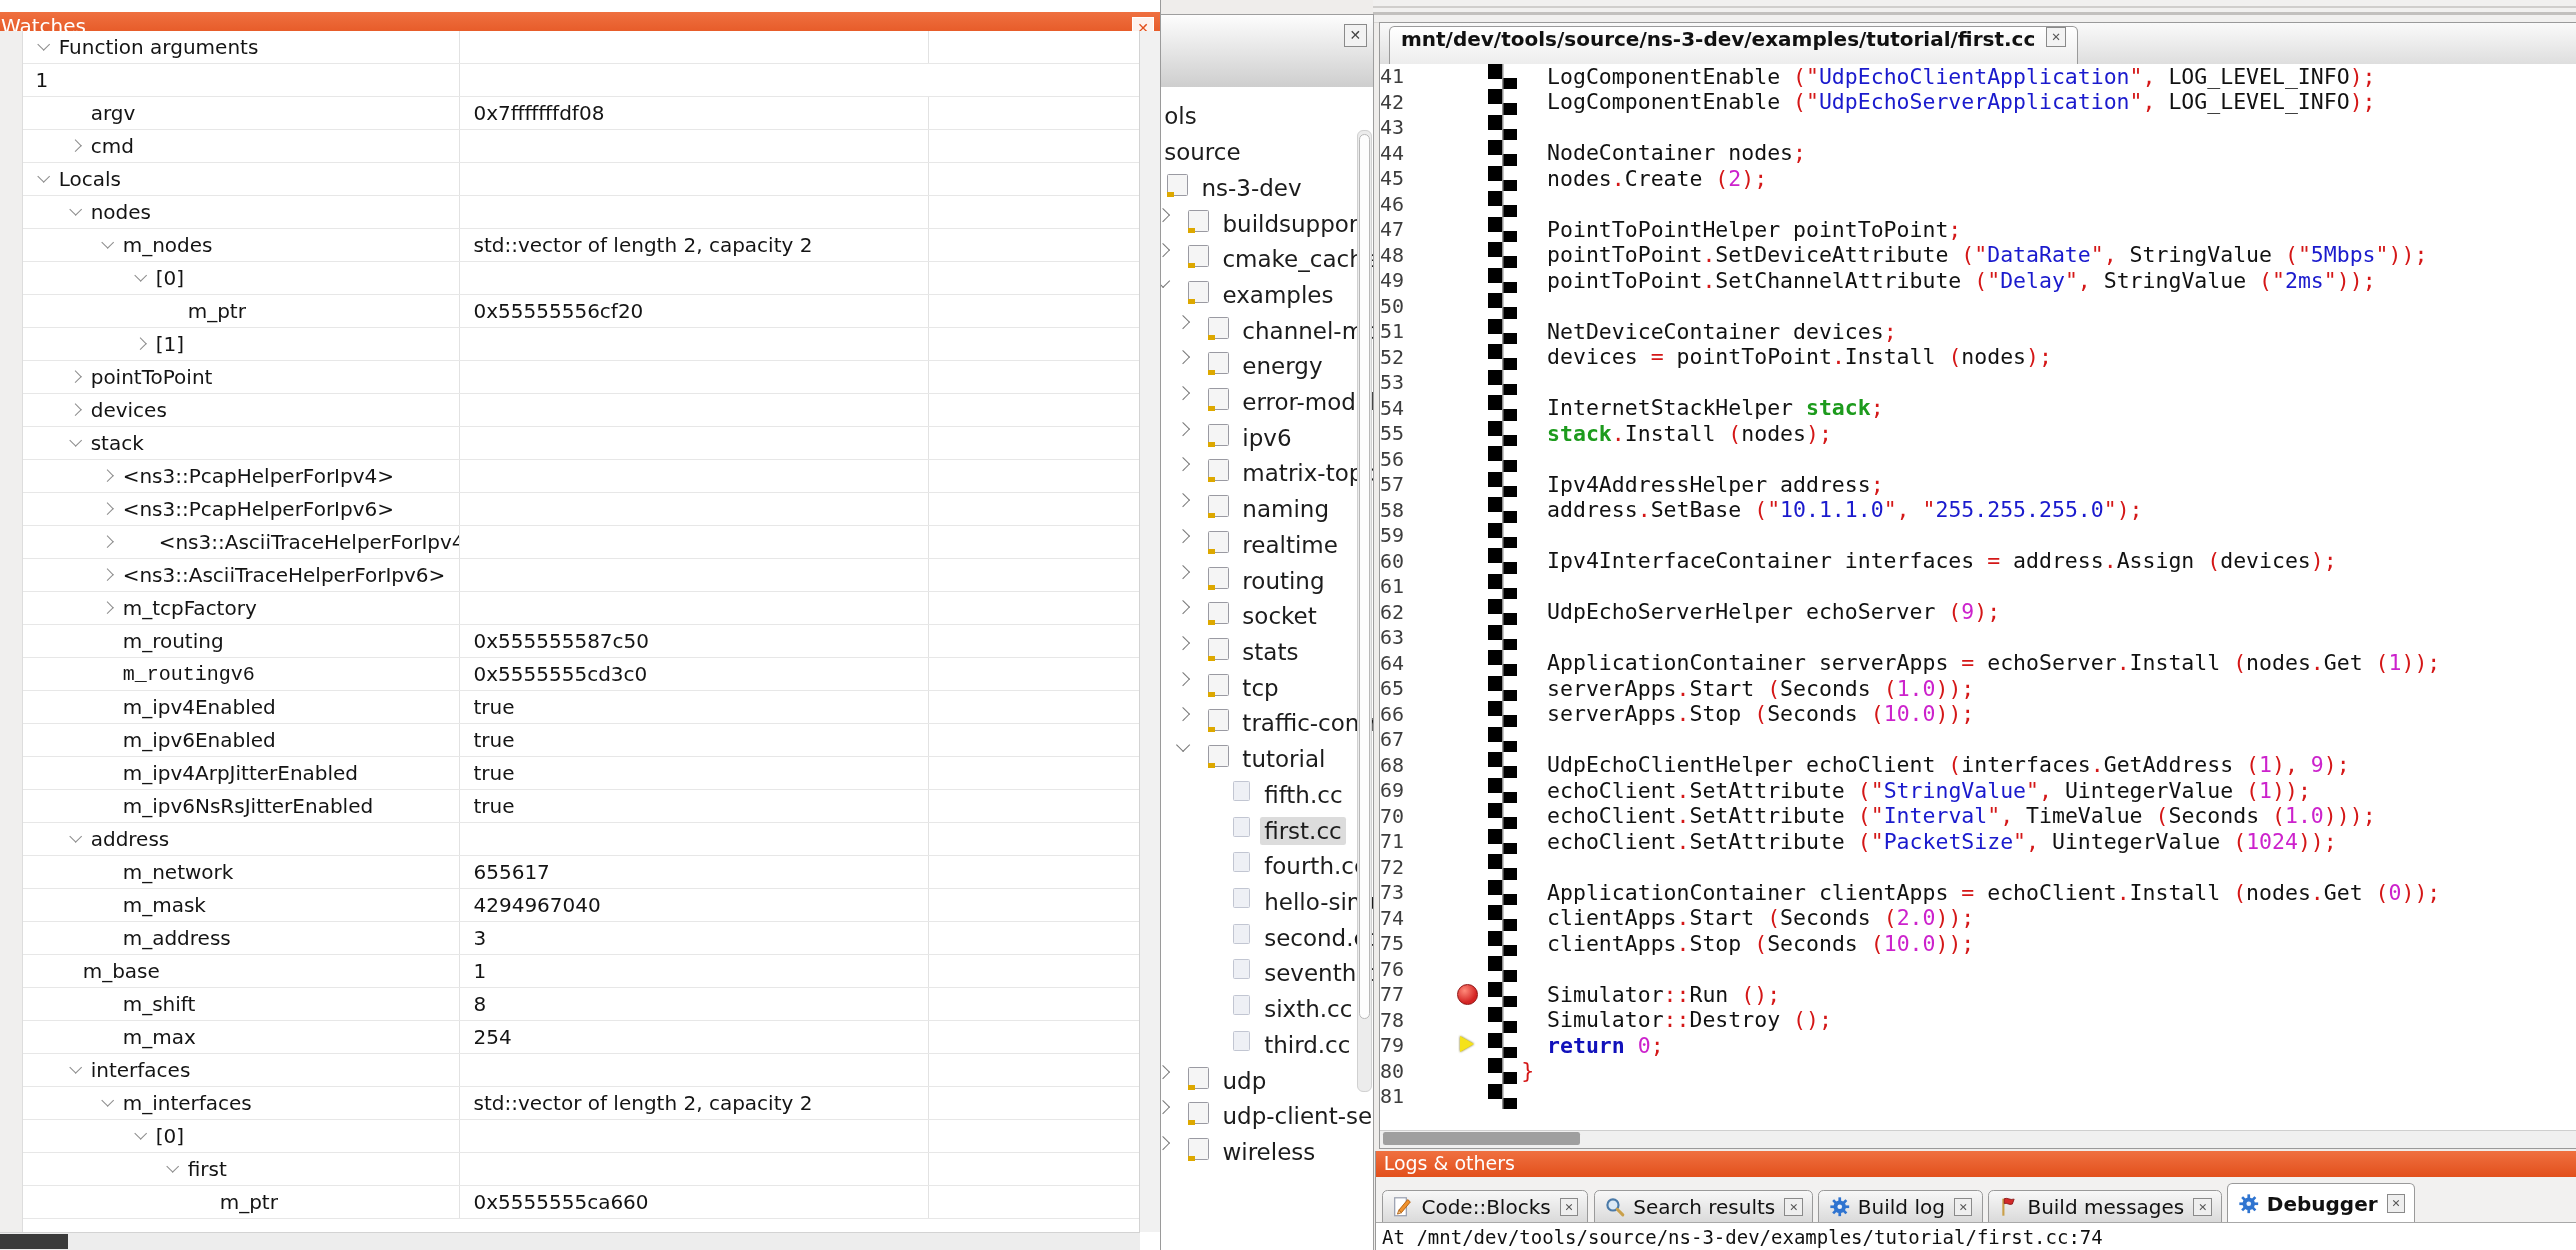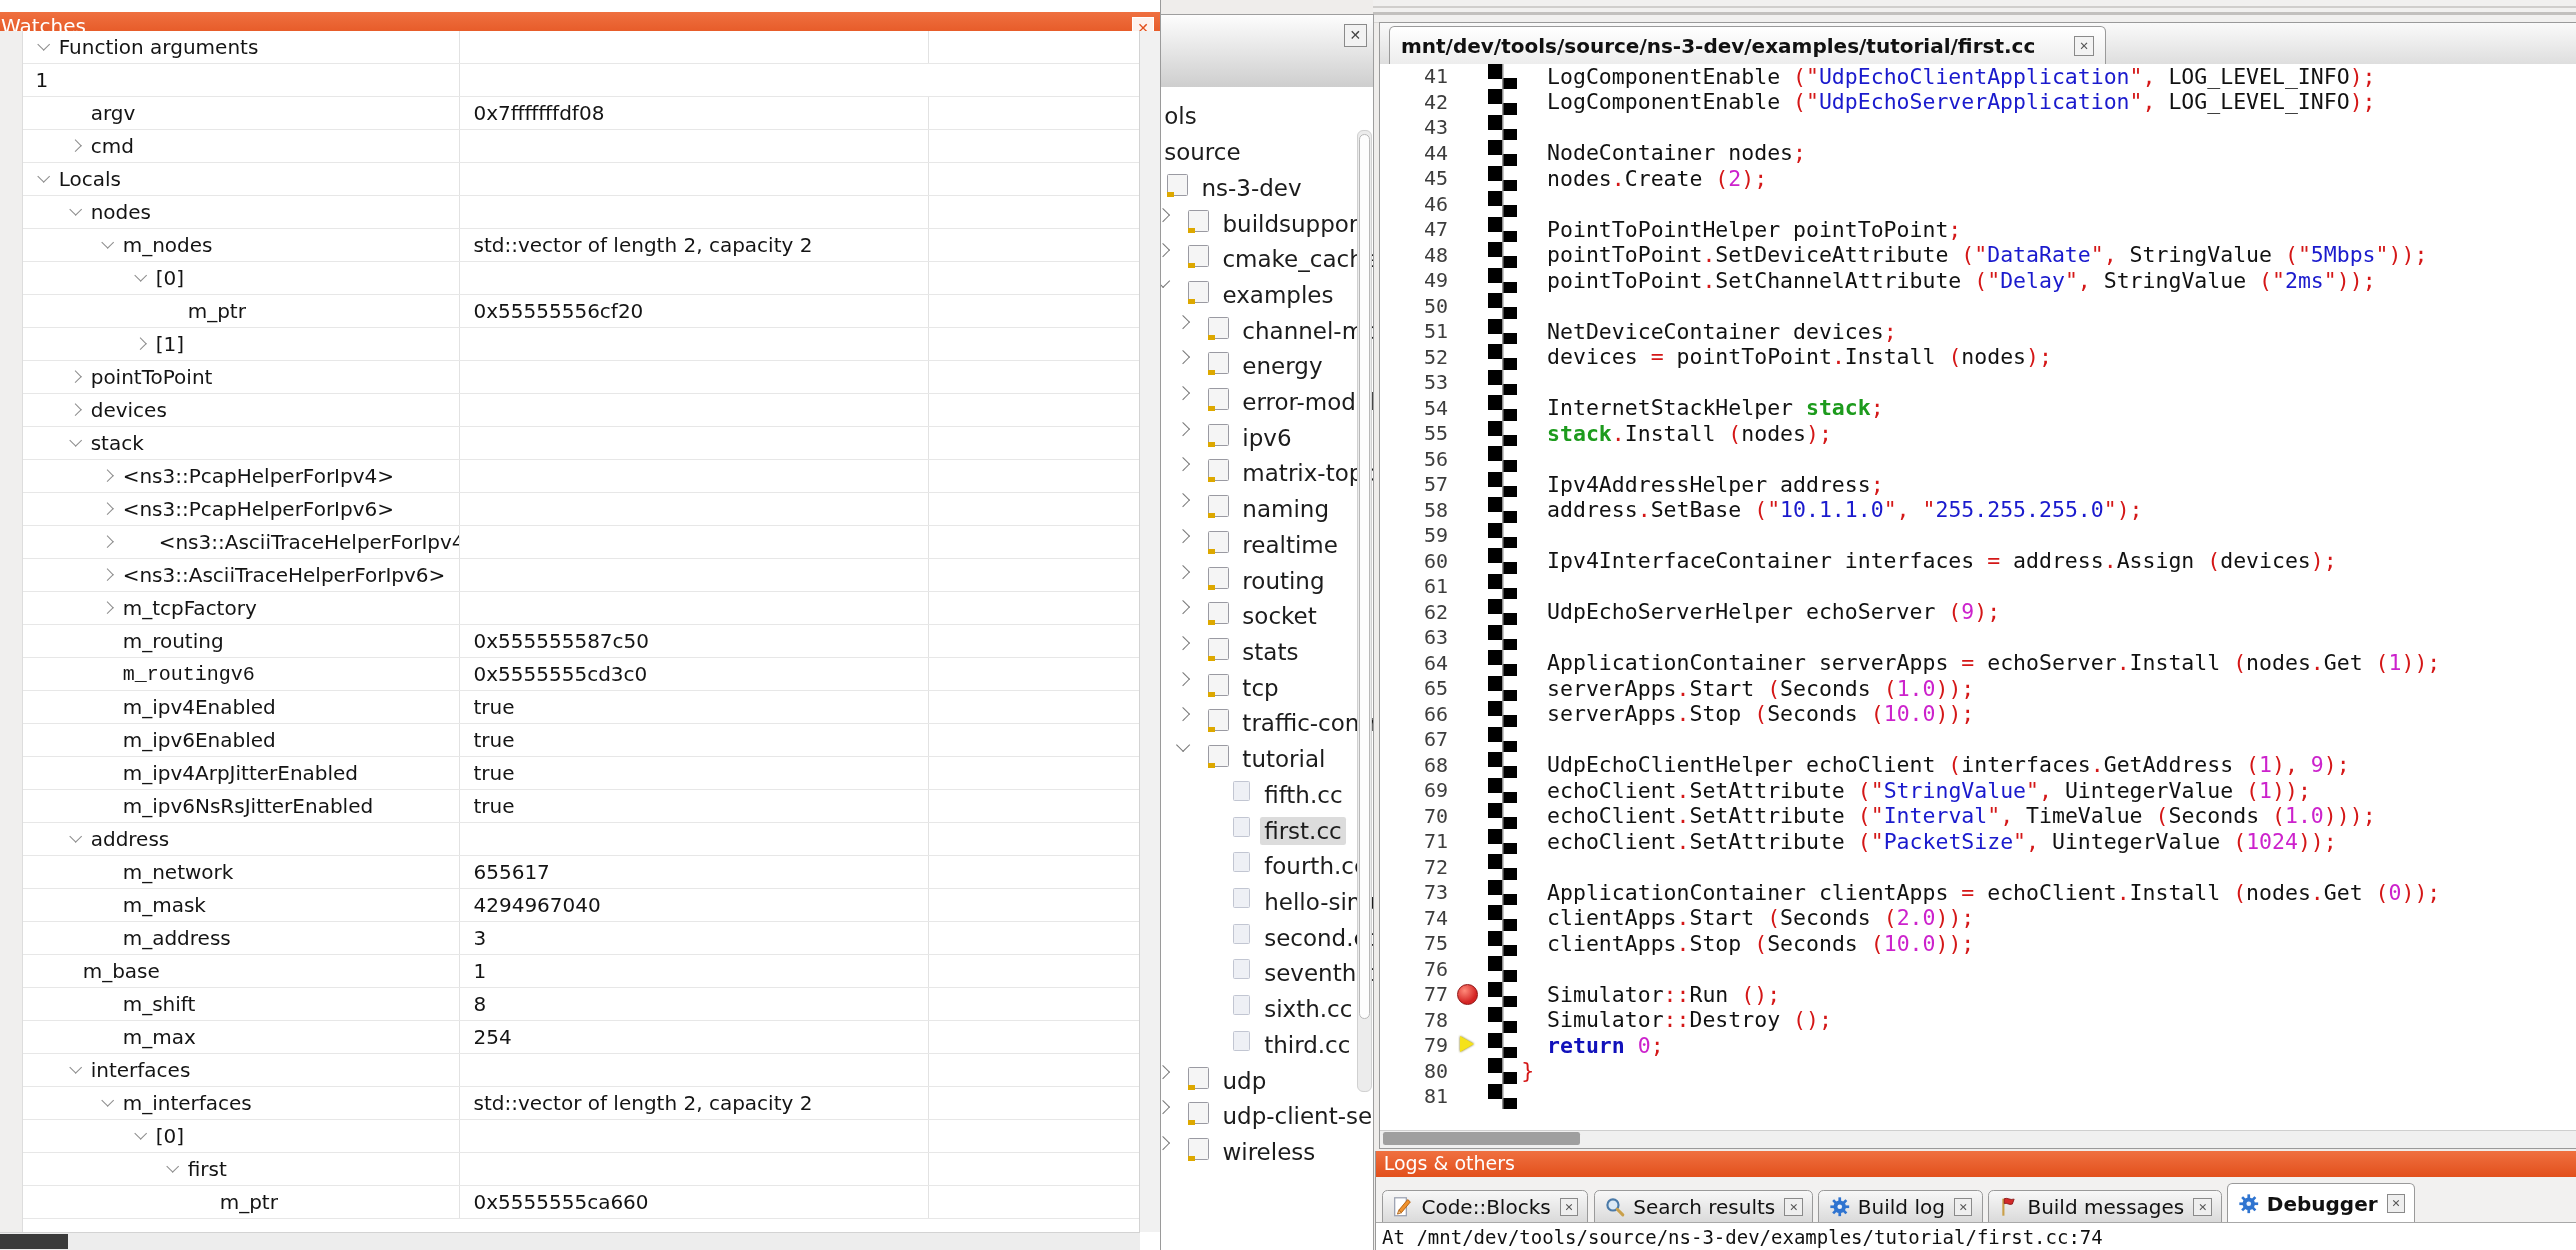--- a/index.html
+++ b/index.html
@@ -44,26 +44,26 @@
   .ticon{flex:none;margin-right:9.2px;position:relative;}
   .ticon.folder{width:18.4px;height:20px;background:#f5f5f5;border:1.5px solid #9a9aa2;border-radius:1.5px;}
   .ticon.folder::after{content:"";position:absolute;left:-1.5px;bottom:-1.5px;width:7.7px;height:4.6px;background:#dda800;}
   .ticon.file{width:15.4px;height:18.4px;background:#eef0f5;border:1.5px solid #c2c6d2;border-radius:1.5px;}
   .tvscroll{position:absolute;right:1.5px;top:115px;width:12.3px;height:960px;background:#ececec;border:0.8px solid #d0d0d0;border-radius:6.1px;}
   .tvthumb{position:absolute;left:0.8px;top:3.1px;width:9.2px;height:883px;background:#fdfdfd;border:0.8px solid #b8b8b8;border-radius:5.4px;}
 
   
   #editor{position:absolute;left:1379px;top:21.5px;width:1197px;height:1127px;background:#fff;border:0.8px solid #9a9a9a;border-right:none;box-sizing:border-box;z-index:20;}
   .tabbar{position:absolute;left:0;top:0;width:100%;height:41px;background:linear-gradient(#fafafa,#dedede);border-bottom:0.8px solid #9a9a9a;}
-  .etab{position:absolute;left:9.2px;top:3.1px;height:38px;background:linear-gradient(#ffffff,#ececec);border:0.8px solid #9a9a9a;border-bottom:none;border-radius:5.4px 5.4px 0 0;display:flex;align-items:center;padding:0 10.8px;gap:28px;}
+  .etab{position:absolute;left:9.2px;top:3.1px;height:38px;background:linear-gradient(#ffffff,#ececec);border:0.8px solid #9a9a9a;border-bottom:none;border-radius:5.4px 5.4px 0 0;display:flex;padding:0 10.8px;}
   .etab .etitle{font-size:20px;font-weight:bold;color:#111;white-space:nowrap;}
   .etab .xbox{margin-left:10.8px;width:20px;height:20px;background:#f3f3f3;border:0.8px solid #8a8a8a;color:#555;font-size:11.5px;line-height:18.4px;text-align:center;box-sizing:border-box;}
   .ebody{position:absolute;left:0;top:41px;width:100%;height:1063px;overflow:hidden;background:#fff;}
   .c-row{display:flex;height:25.5px;align-items:center;}
-  .c-num{flex:none;width:68px;text-align:right;padding-right:4.6px;font-family:"DejaVu Sans Mono",monospace;font-size:20px;color:#3d3d3d;}
+  .c-num{flex:none;width:68px;text-align:left;padding-right:4.6px;font-family:"DejaVu Sans Mono",monospace;font-size:20px;color:#3d3d3d;}
   .c-ico{flex:none;width:35px;height:100%;position:relative;}
   .c-margin{flex:none;width:29px;height:100%;background-color:#000;
             background-image:linear-gradient(#909090,#909090),conic-gradient(#fff 0 25%,#000 25% 50%,#fff 50% 75%,#000 75%);
             background-size:1.5px 100%,29px 29px;background-position:14.6px 0,0 0;background-repeat:no-repeat,repeat;}
   .c-code{flex:1;padding-left:4.6px;font-family:"DejaVu Sans Mono",monospace;font-size:21.5px;white-space:pre;overflow:hidden;}
   .c-code span{white-space:pre;}
   .tok-n{color:#111;}
   .tok-p{color:var(--c-punct);}
   .tok-s{color:var(--c-str);}
   .tok-m{color:var(--c-num);}

